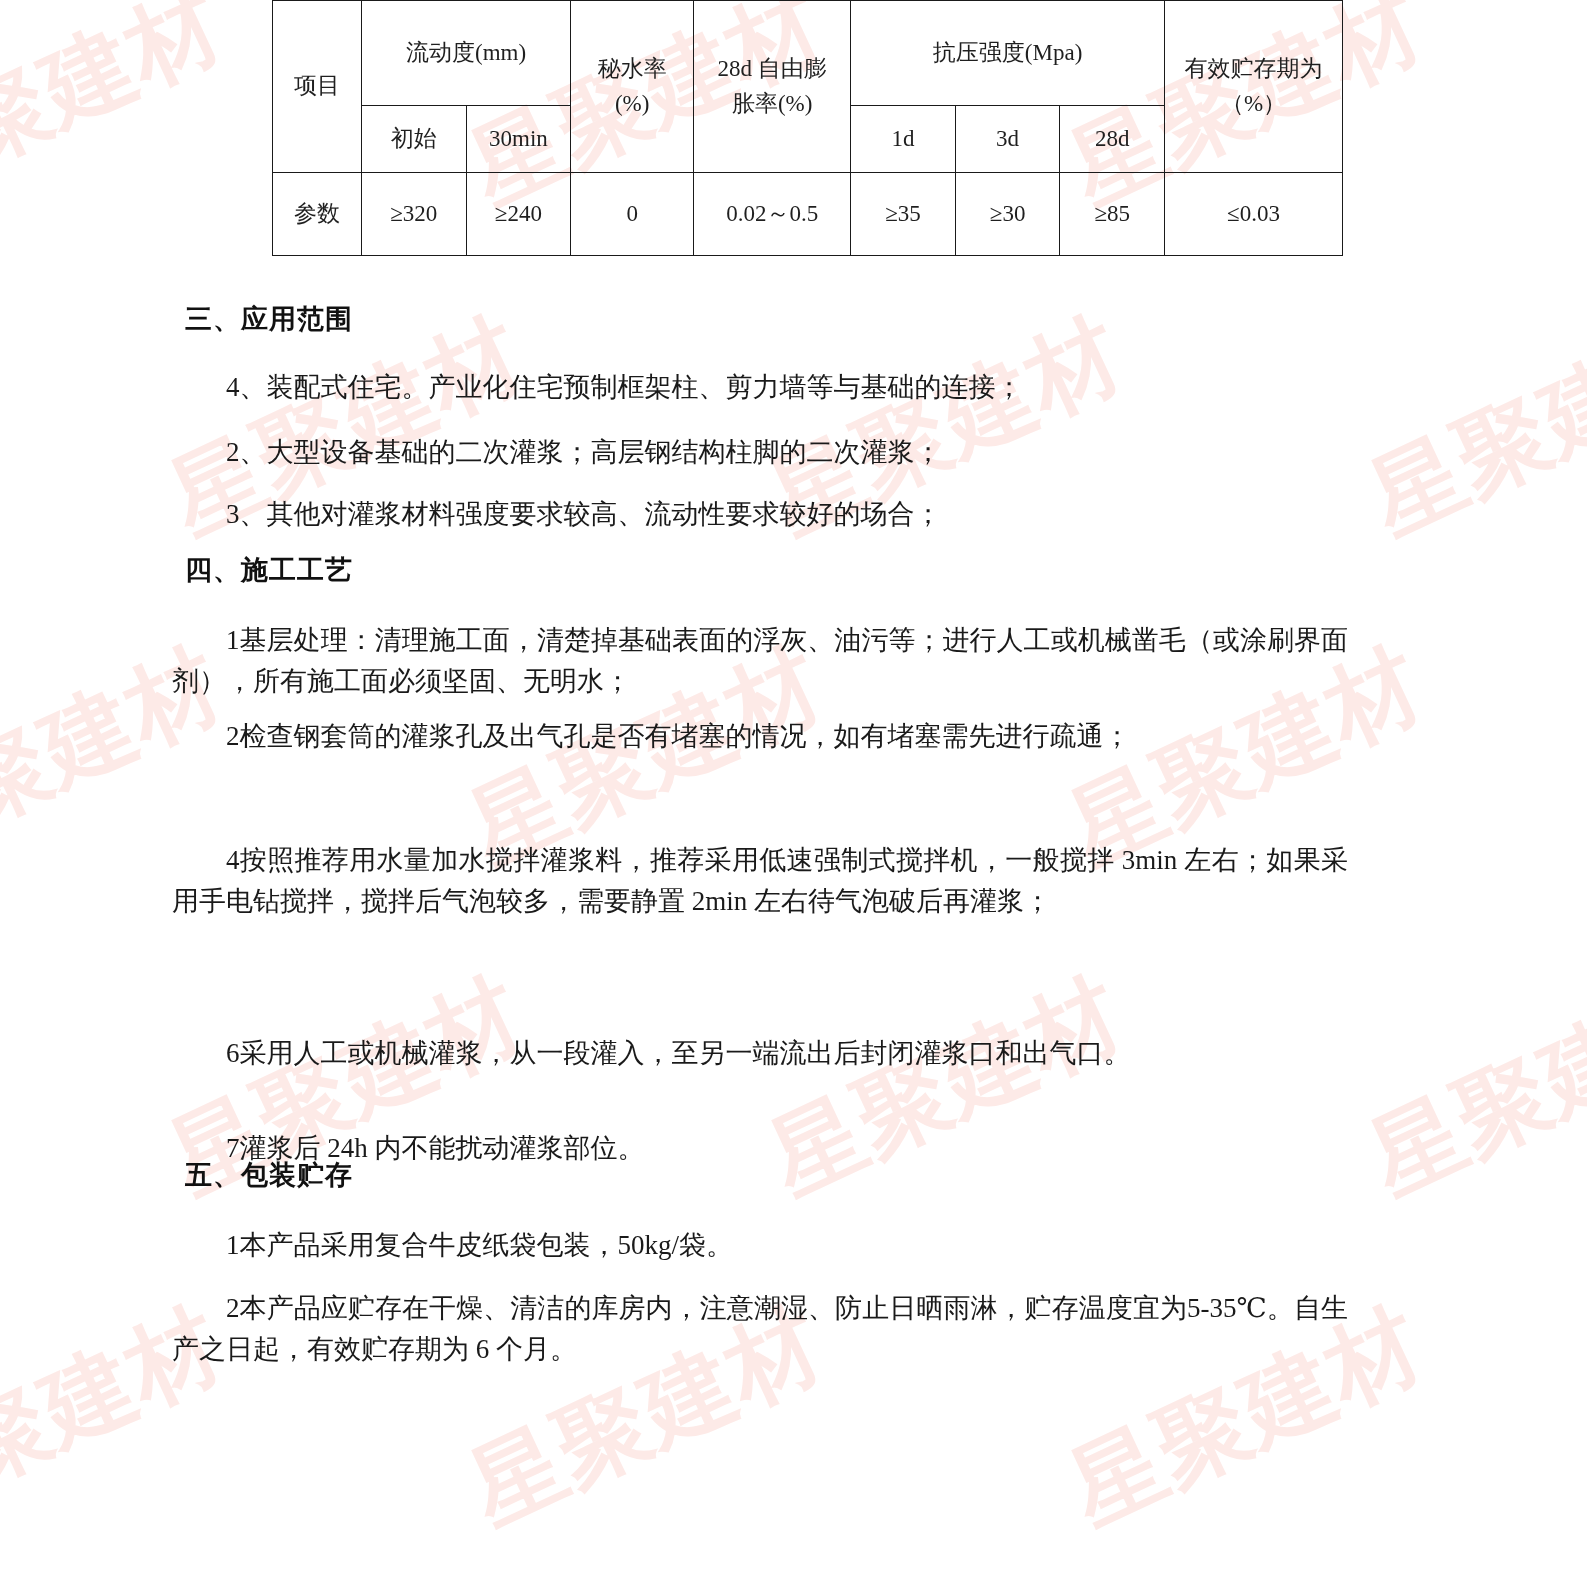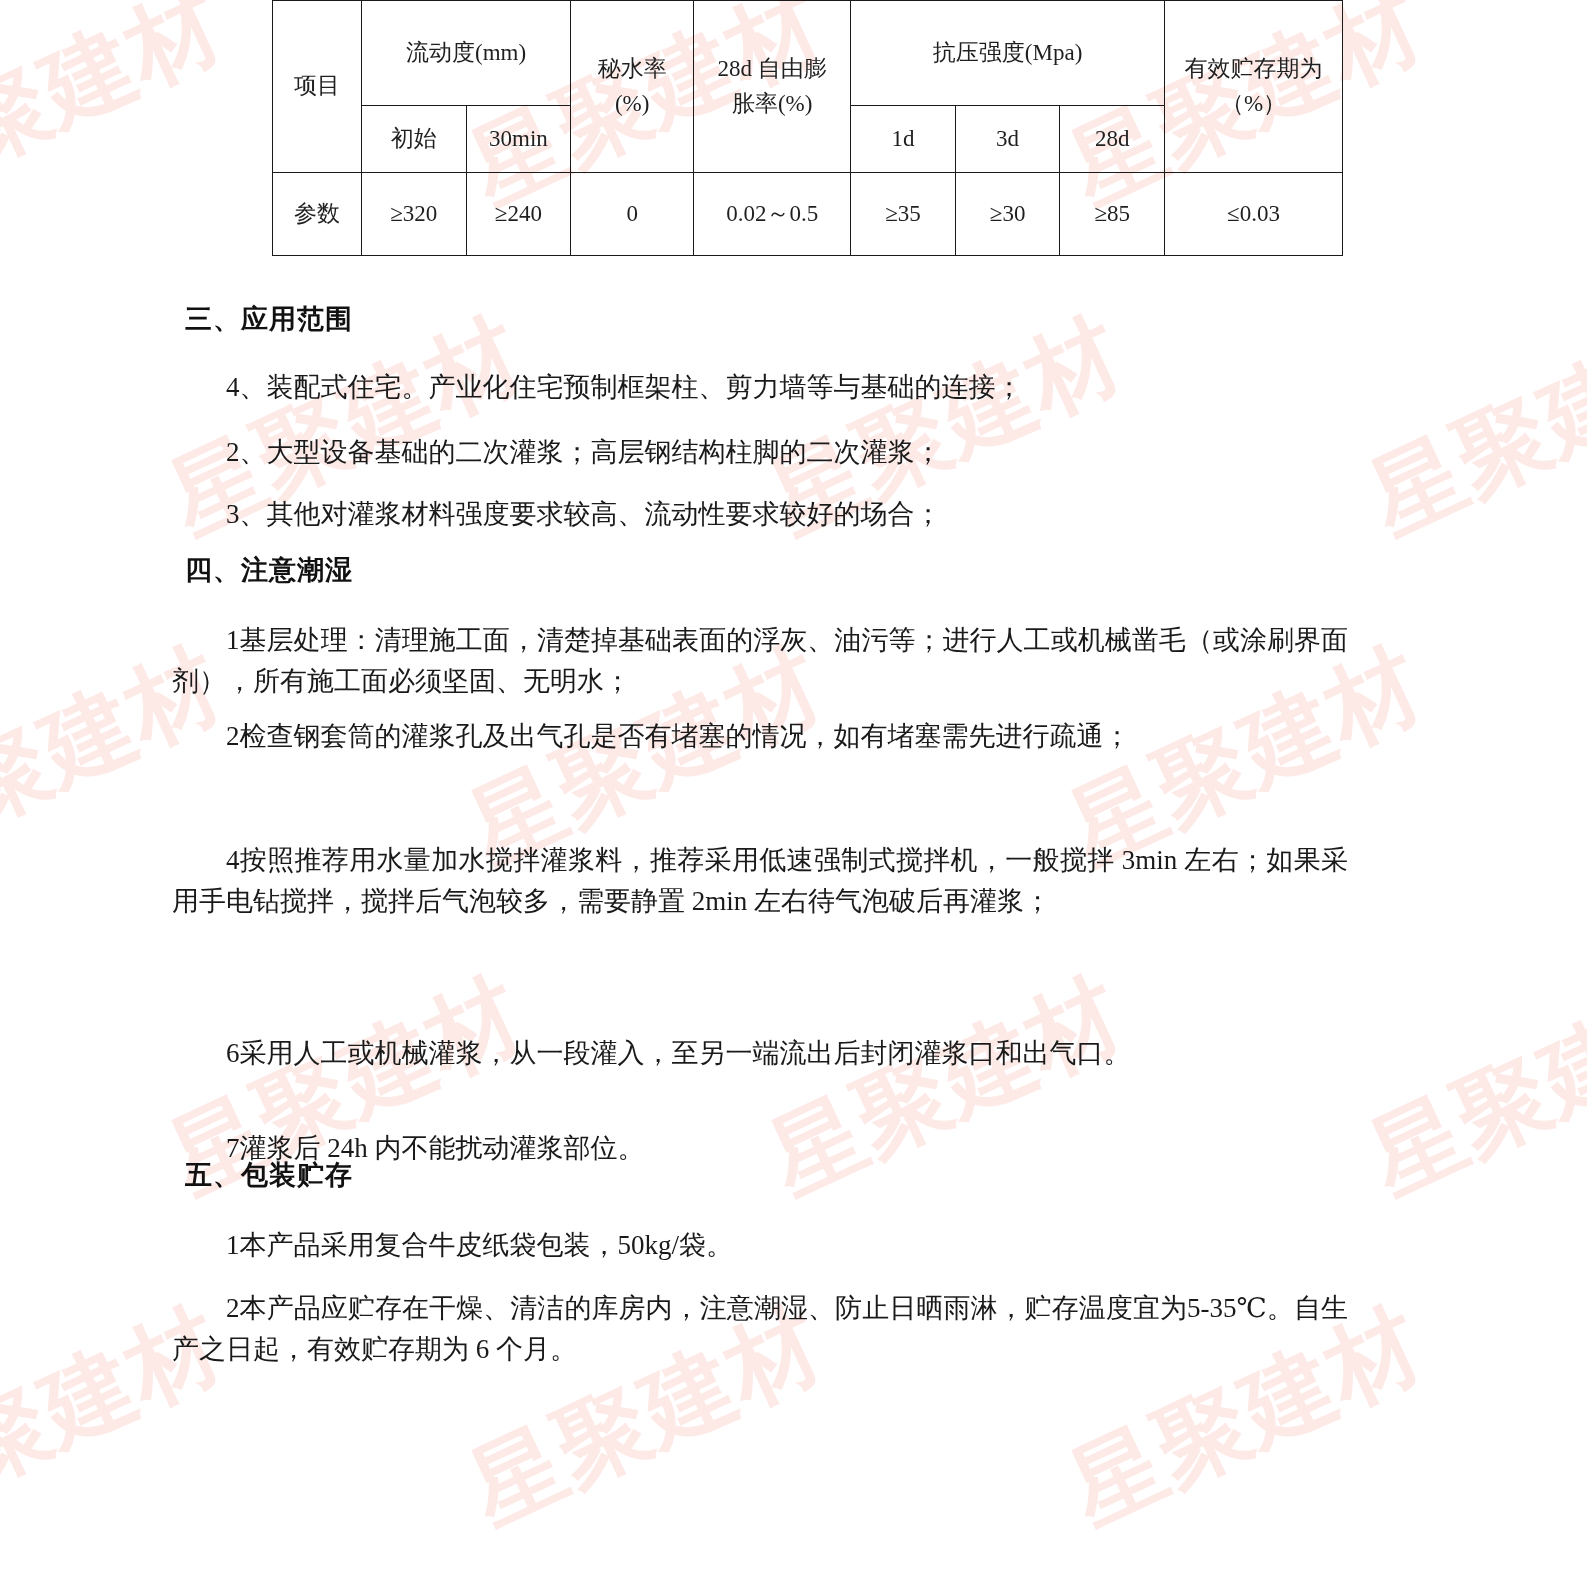--- a/index.html
+++ b/index.html
@@ -174,21 +174,21 @@
       </tbody>
     </table>
   </div>
 
   <div class="section-heading" style="top:303px;">三、应用范围</div>
 
   <div class="para" style="top:367px;">4、装配式住宅。产业化住宅预制框架柱、剪力墙等与基础的连接；</div>
   <div class="para" style="top:432px;">2、大型设备基础的二次灌浆；高层钢结构柱脚的二次灌浆；</div>
   <div class="para" style="top:494px;">3、其他对灌浆材料强度要求较高、流动性要求较好的场合；</div>
 
-  <div class="section-heading" style="top:554px;">四、注意潮湿</div>
+  <div class="section-heading" style="top:554px;">四、施工工艺</div>
 
   <div class="para" style="top:620px;">1基层处理：清理施工面，清楚掉基础表面的浮灰、油污等；进行人工或机械凿毛（或涂刷界面剂），所有施工面必须坚固、无明水；</div>
   <div class="para" style="top:716px;">2检查钢套筒的灌浆孔及出气孔是否有堵塞的情况，如有堵塞需先进行疏通；</div>
   <div class="para" style="top:840px;">4按照推荐用水量加水搅拌灌浆料，推荐采用低速强制式搅拌机，一般搅拌 3min 左右；如果采用手电钻搅拌，搅拌后气泡较多，需要静置 2min 左右待气泡破后再灌浆；</div>
   <div class="para" style="top:1033px;">6采用人工或机械灌浆，从一段灌入，至另一端流出后封闭灌浆口和出气口。</div>
   <div class="para" style="top:1128px;">7灌浆后 24h 内不能扰动灌浆部位。</div>
 
   <div class="section-heading" style="top:1159px;">五、包装贮存</div>
 
   <div class="para" style="top:1225px;">1本产品采用复合牛皮纸袋包装，50kg/袋。</div>

